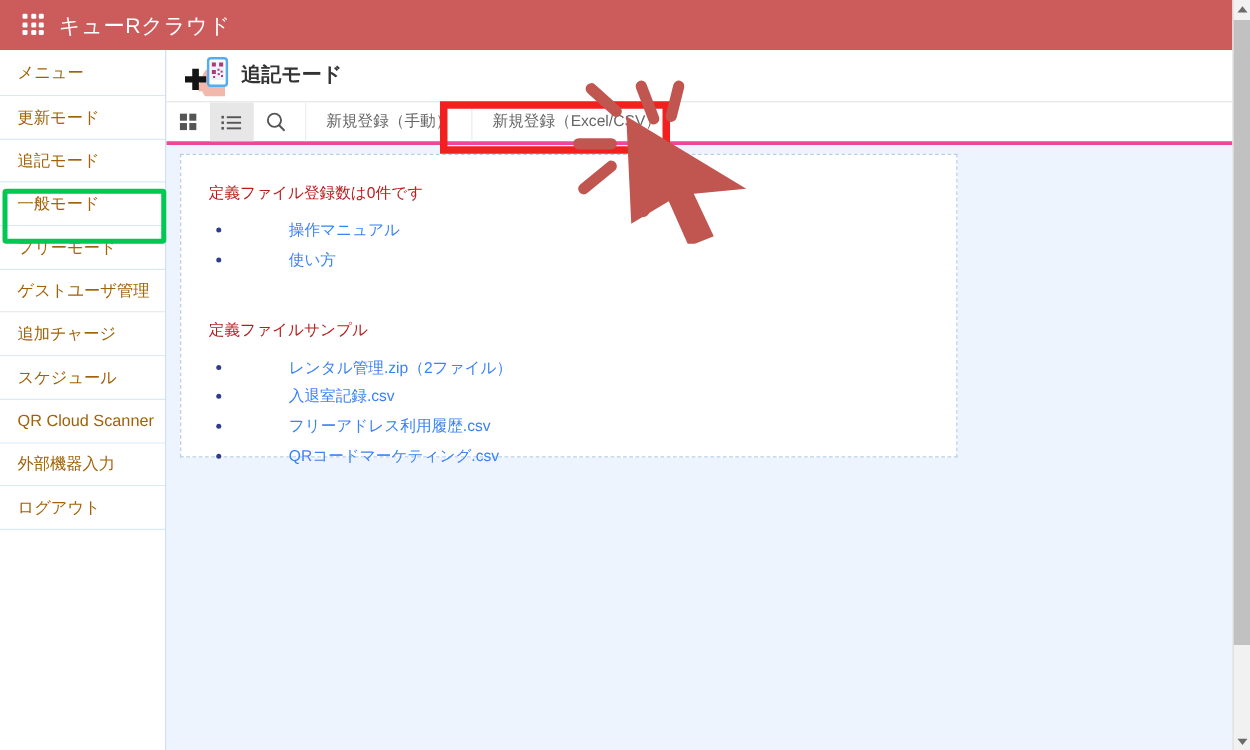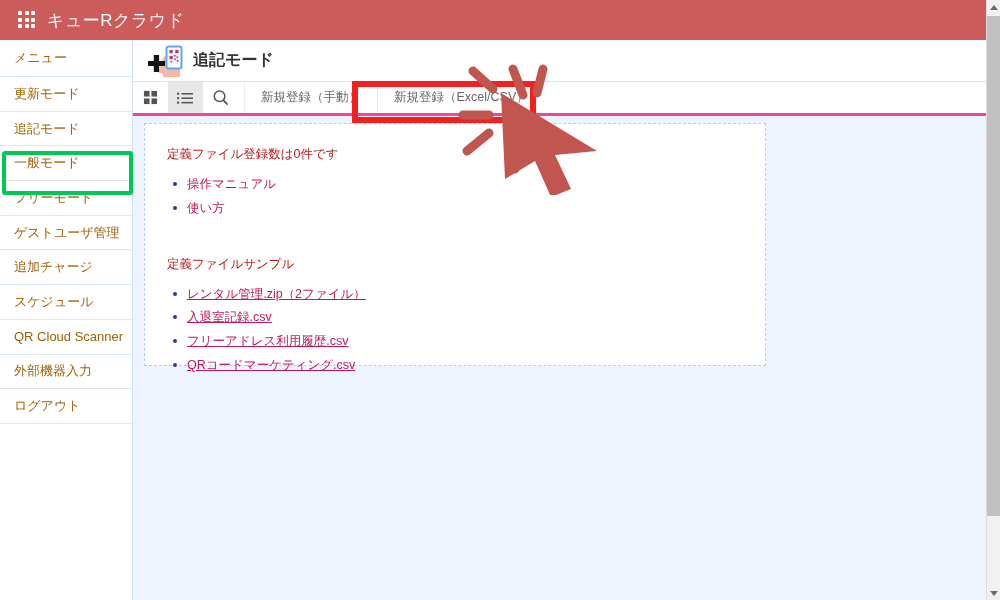--- a/index.html
+++ b/index.html
@@ -209,25 +209,26 @@
     content: "";
     position: absolute;
     left: 2px;
     top: 7px;
     width: 4px;
     height: 4px;
     border-radius: 50%;
     background: #2f3b8c;
   }
   ul.link-list a {
-    color: #be185d;
+    color: #3b82f6;
     text-decoration: none;
     cursor: pointer;
-  }
-  ul.link-list.underlined a { text-decoration: underline; }
+    margin-left: 44px;
+  }
+  ul.link-list.underlined a { }
 
   
   .hl-rect {
     position: absolute;
     left: 352px;
     top: 81px;
     width: 184px;
     height: 42px;
     border: 6px solid #f32020;
     box-sizing: border-box;

